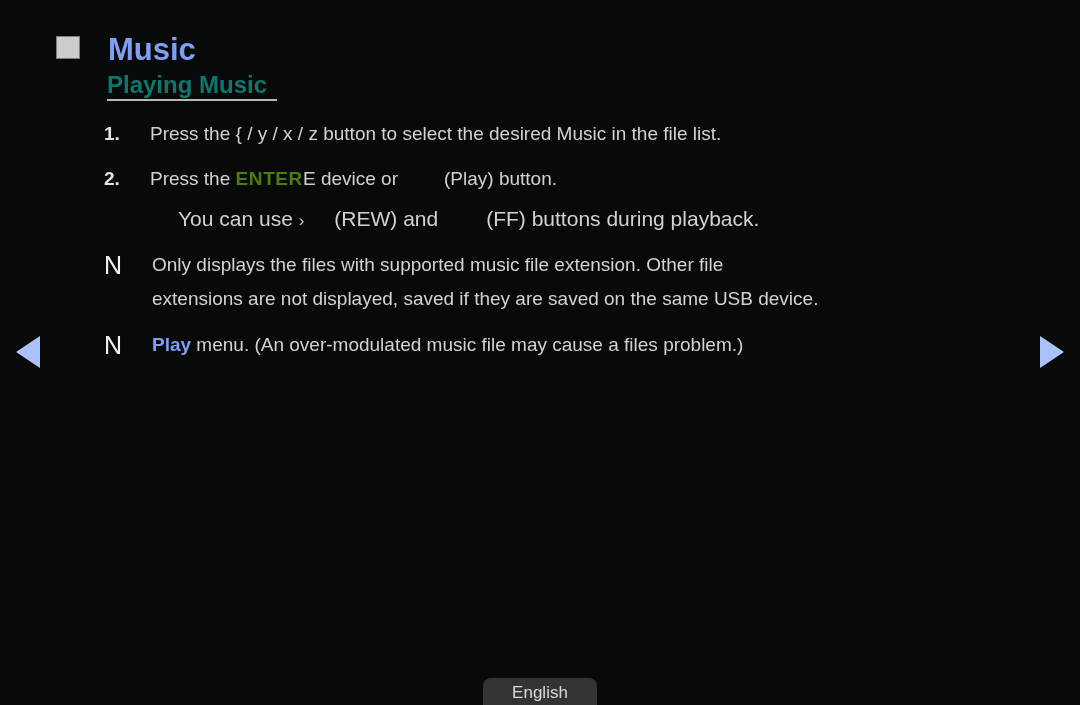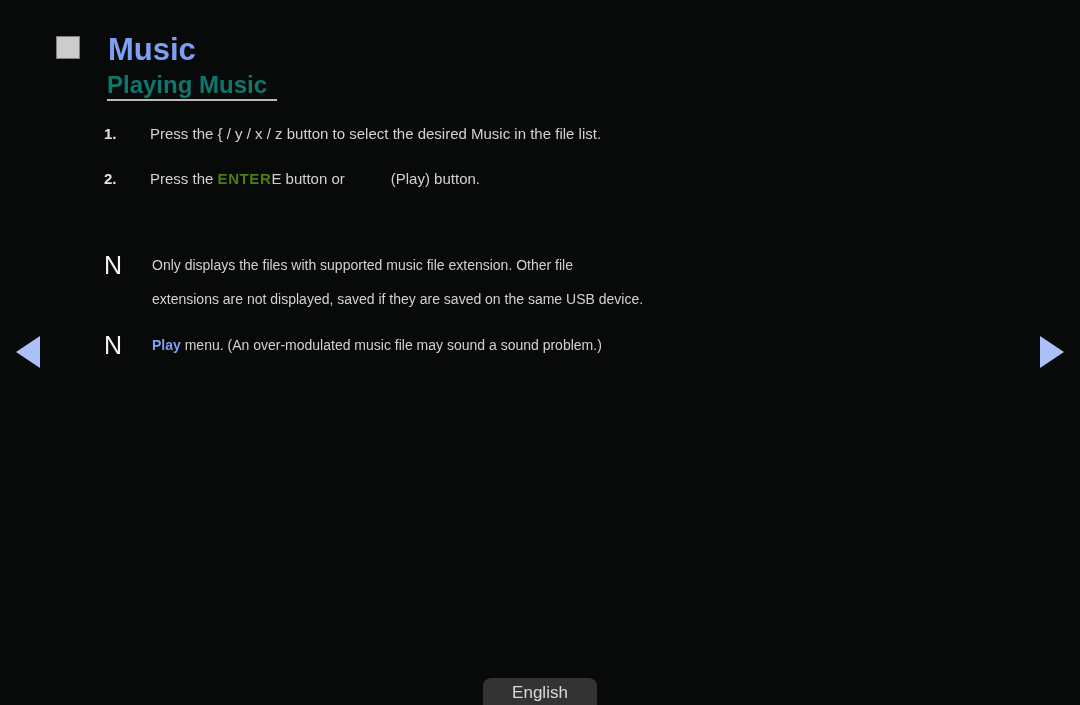--- a/index.html
+++ b/index.html
@@ -69,21 +69,21 @@
     width: 170px;
     height: 2px;
     background: #b9b9b9;
   }
 
   
   .step {
     position: absolute;
     left: 104px;
     width: 940px;
-    font-size: 15px;
+    font-size: 19px;
     color: #d2d2d2;
     line-height: 30px;
     white-space: pre;
   }
   .step-num {
     display: inline-block;
     width: 46px;
     font-weight: bold;
     color: #e2e2e2;
   }
@@ -138,21 +138,21 @@
     left: 0px;
     top: 0px;
     width: 38px;
     font-size: 25px;
     color: #f2f2f2;
     line-height: 34px;
     text-align: left;
   }
   .note-body {
     margin-left: 48px;
-    font-size: 14px;
+    font-size: 19px;
     color: #d2d2d2;
     line-height: 34px;
   }
   .hl {
     color: #7f9ff5;
     font-weight: bold;
   }
 
   
   .nav-arrow {
@@ -200,35 +200,36 @@
   <div id="title-row">
     <div id="title-bullet"></div>
     <div id="page-title">Music</div>
   </div>
 
   <div id="section-heading">Playing Music</div>
   <div id="section-underline"></div>
 
   <div class="step" id="step-1"><span class="step-num">1.</span><span>Press the </span><span class="keyglyph">{ / y / x / z</span><span> button to select the desired Music in the file list.</span></div>
 
-  <div class="step" id="step-2"><span class="step-num">2.</span><span>Press the </span><span class="kbd-bold">ENTER</span><span class="kbd-missing">E</span><span> button or</span><span class="icon-slot slot-play"></span><span>(Play) button.</span></div>
-
+  <div class="step" id="step-2"><span class="step-num">2.</span><span>Press the </span><span class="kbd-bold">ENTER</span><span class="kbd-missing">E</span><span> device or</span><span class="icon-slot slot-play"></span><span>(Play) button.</span></div>
+
+  <div id="substep"><span>You can use </span><span class="chev">›</span><span class="icon-slot slot-rew"></span><span>(REW) and</span><span class="icon-slot slot-ff"></span><span>(FF) buttons during playback.</span></div>
 
   <div class="note" id="note-1">
     <div class="note-marker">N</div>
     <div class="note-body">
       <div>Only displays the files with supported music file extension. Other file</div>
       <div>extensions are not displayed, saved if they are saved on the same USB device.</div>
     </div>
   </div>
 
   <div class="note" id="note-2">
     <div class="note-marker">N</div>
     <div class="note-body">
-      <div><span class="hl">Play</span><span> menu. (An over-modulated music file may sound a sound problem.)</span></div>
+      <div><span class="hl">Play</span><span> menu. (An over-modulated music file may cause a files problem.)</span></div>
     </div>
   </div>
 
   <div class="nav-arrow" id="nav-prev"></div>
   <div class="nav-arrow" id="nav-next"></div>
 
   <div id="language-button">English</div>
 
 </div>
 

